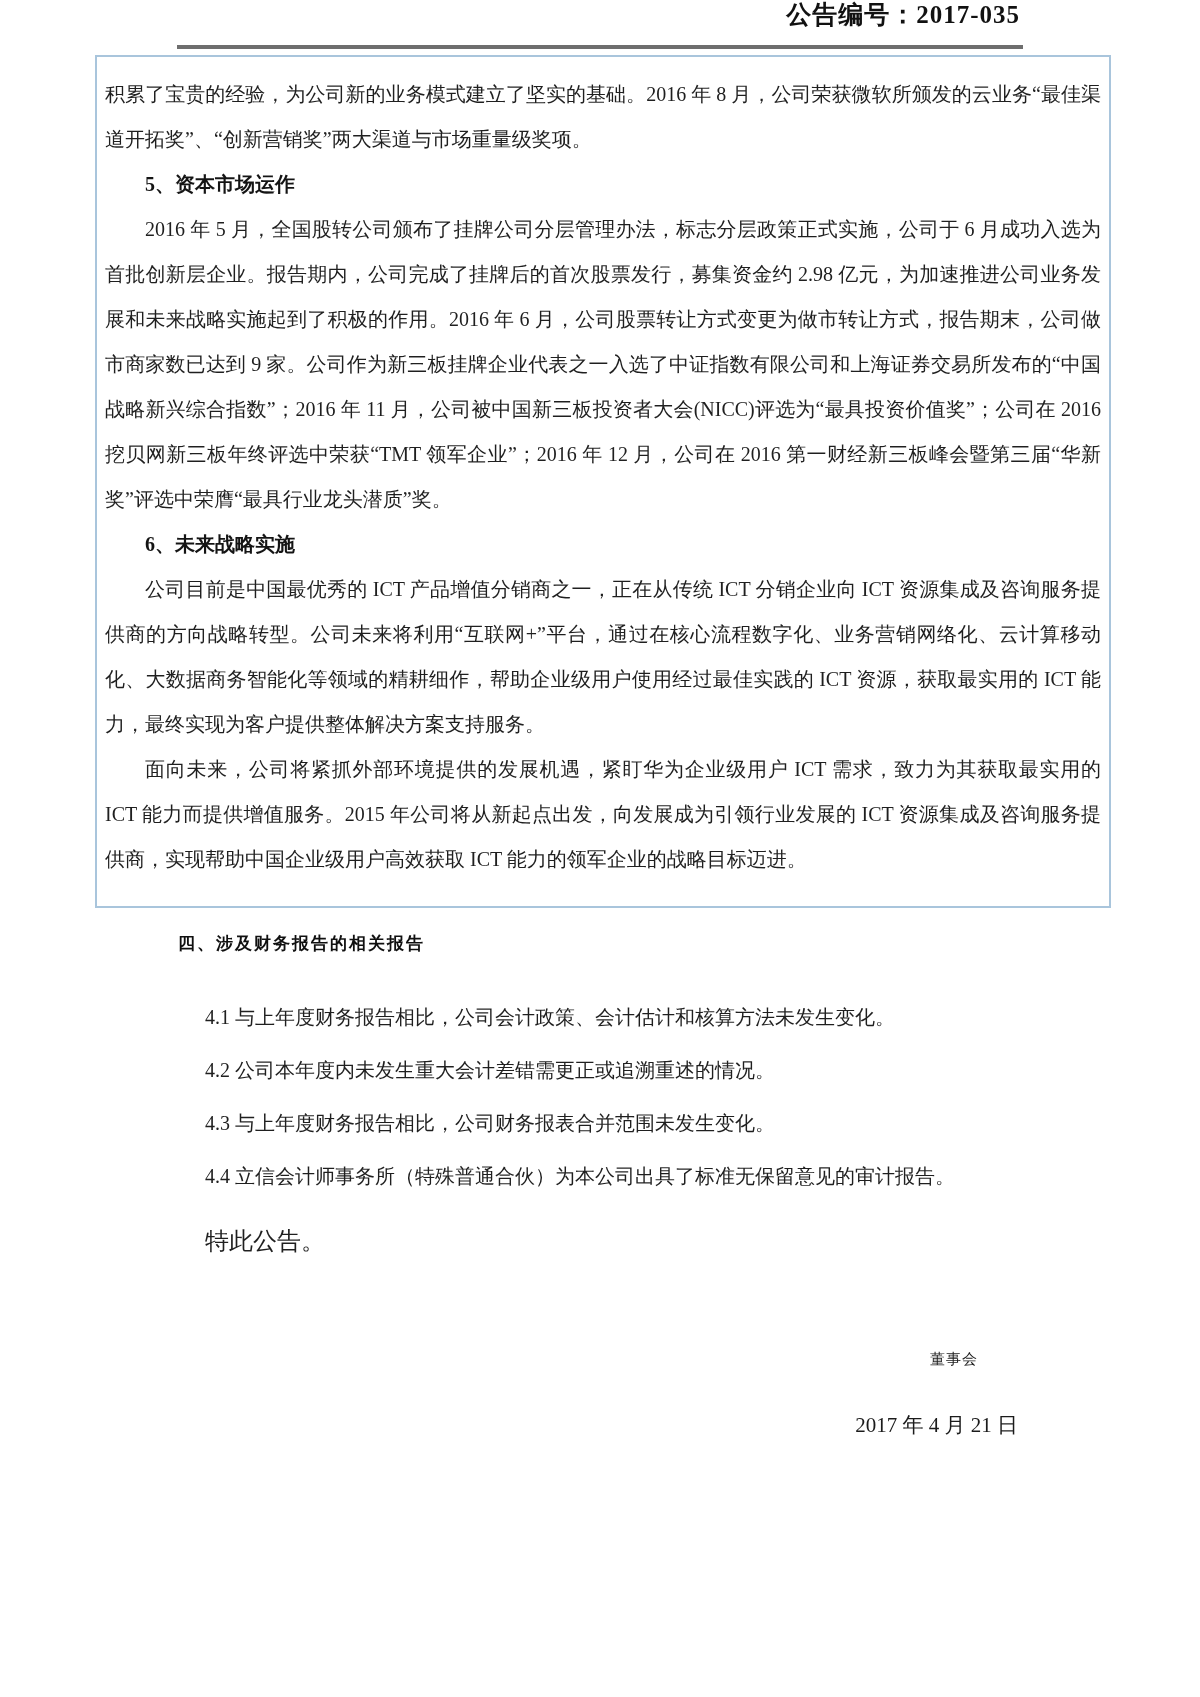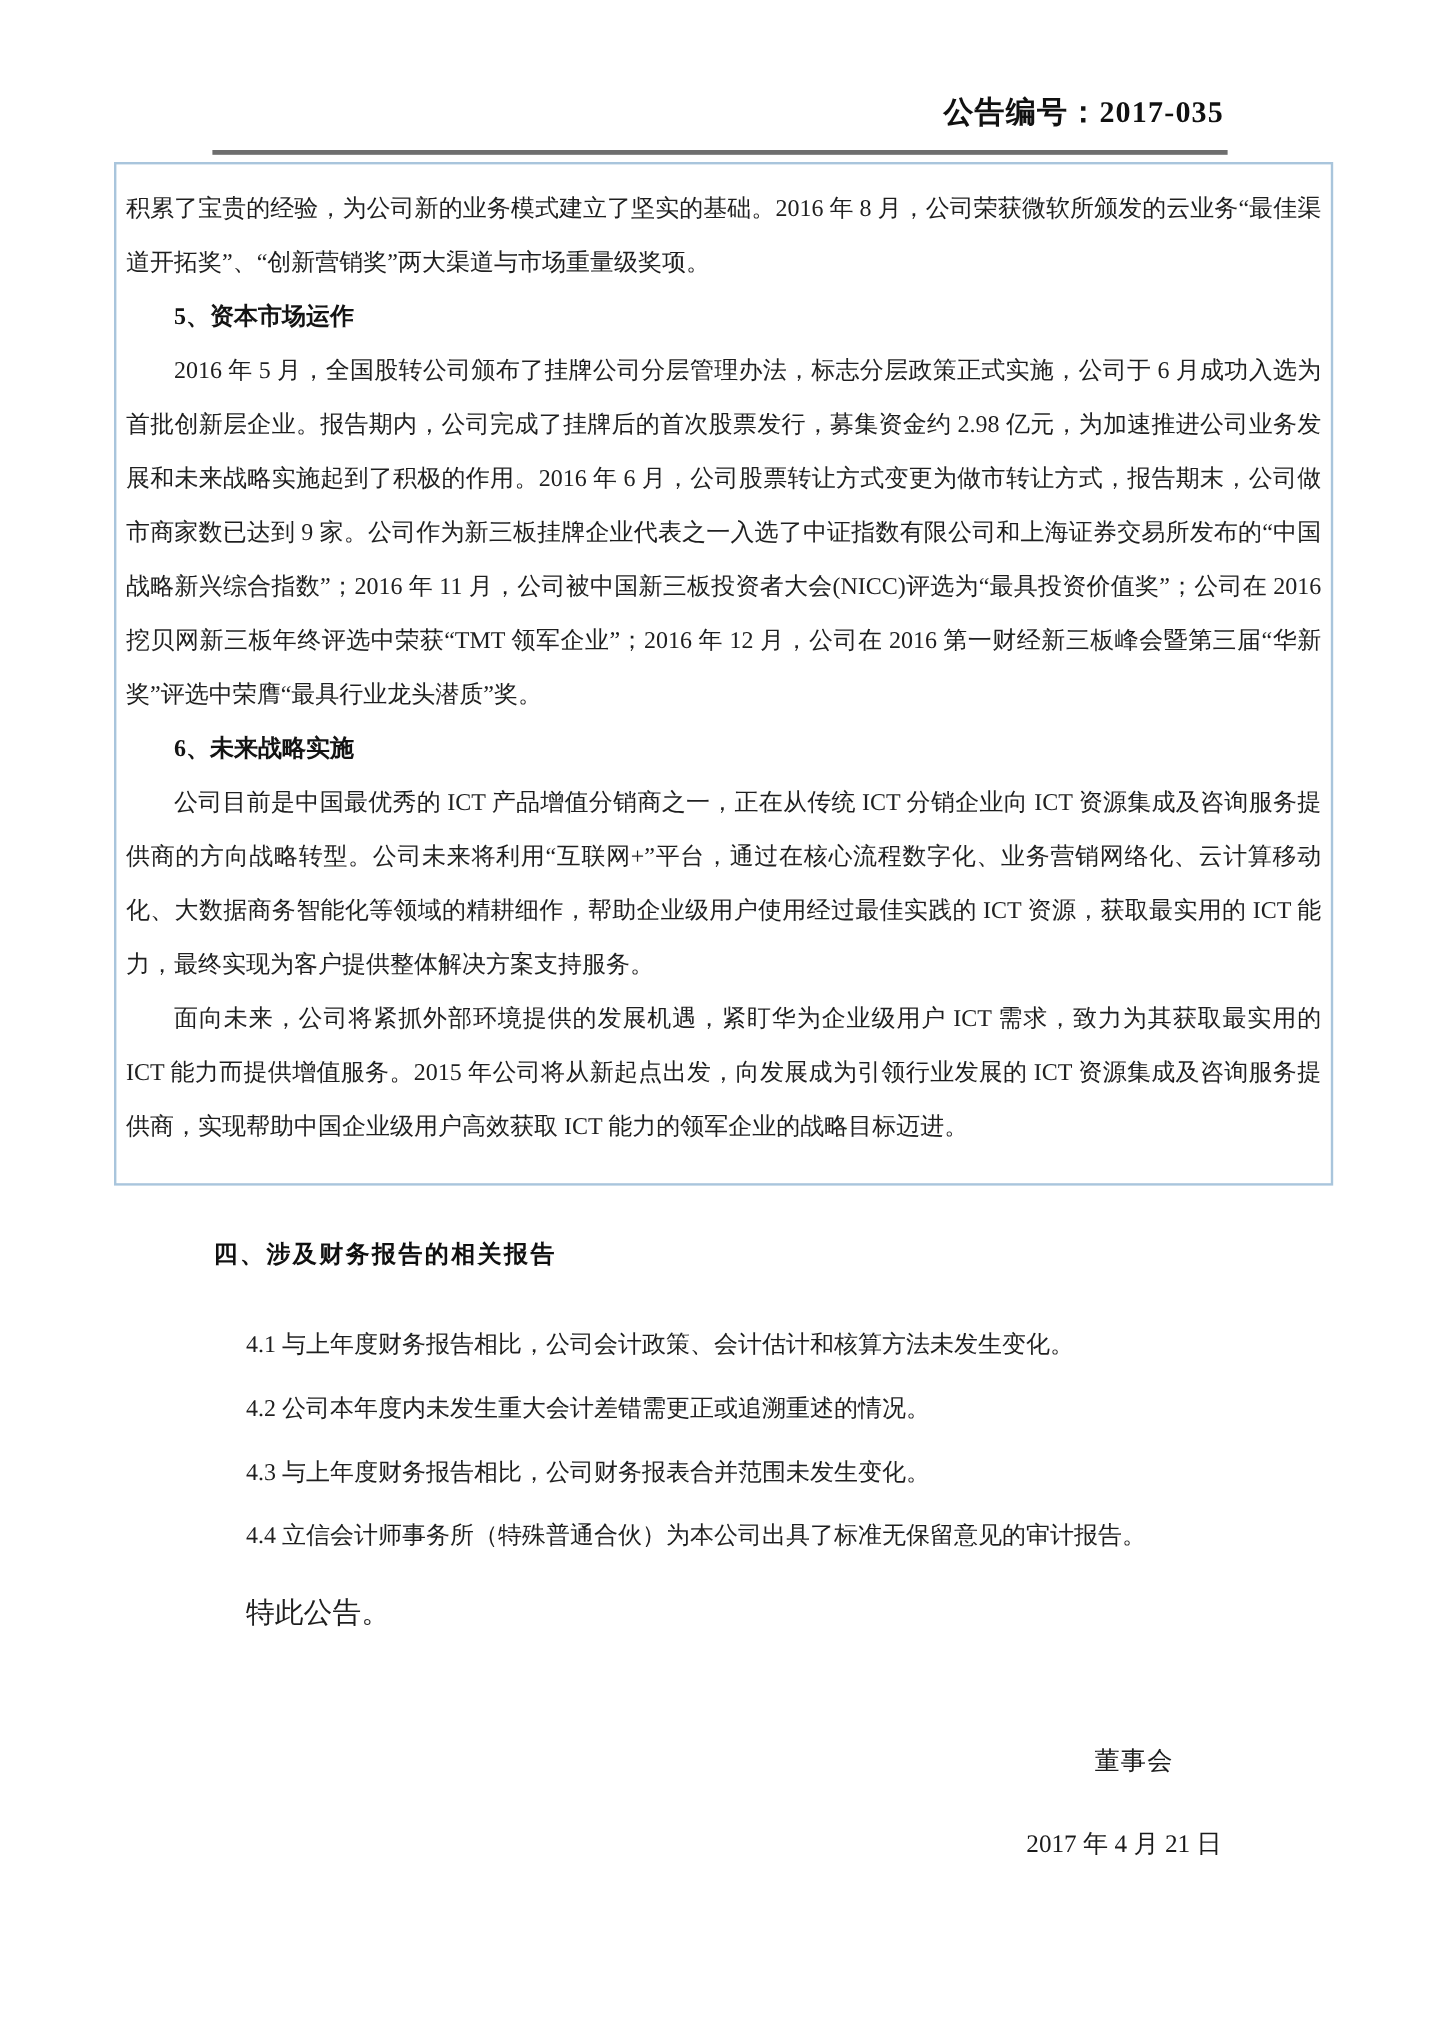--- a/index.html
+++ b/index.html
@@ -10,21 +10,20 @@
     overflow:hidden;
   }
   .page{
     position:relative;
     width:1200px;height:1697px;
     background:#ffffff;
     color:#1d1d1d;
   }
   
   .announce-no{
-    padding-top:80px;
     padding-right:180px;
     text-align:right;
     font-size:25px;
     font-weight:bold;
     line-height:1.2;
     letter-spacing:1px;
     color:#111;
   }
   .header-rule{
     margin:15px 177px 0 177px;
@@ -47,23 +46,23 @@
     color:#1f1f1f;
   }
   .para.indent{text-indent:2em;}
   .para.heading{
     text-indent:2em;
     font-weight:bold;
     color:#141414;
   }
   
   .sec-title{
-    margin:44px 0 0 178px;
+    margin:24px 0 0 178px;
     font-family:"Liberation Sans","DejaVu Sans",sans-serif;
-    font-size:20px;
+    font-size:17px;
     font-weight:bold;
     letter-spacing:2px;
     color:#101010;
   }
   .fin-items{
     margin:36px 90px 0 205px;
   }
   .fin-item{
     margin:0;
     font-size:20px;
@@ -85,21 +84,21 @@
     color:#1b1b1b;
   }
   .sig-company{
     font-size:21px;
     line-height:1.3;
     letter-spacing:1px;
   }
   .sig-signer{
     margin-top:28px;
     padding-right:40px;
-    font-size:21px;
+    font-size:15px;
     line-height:1.3;
     letter-spacing:1px;
   }
   .sig-date{
     margin-top:42px;
     font-size:21px;
     line-height:1.3;
   }
 </style>
 </head>

